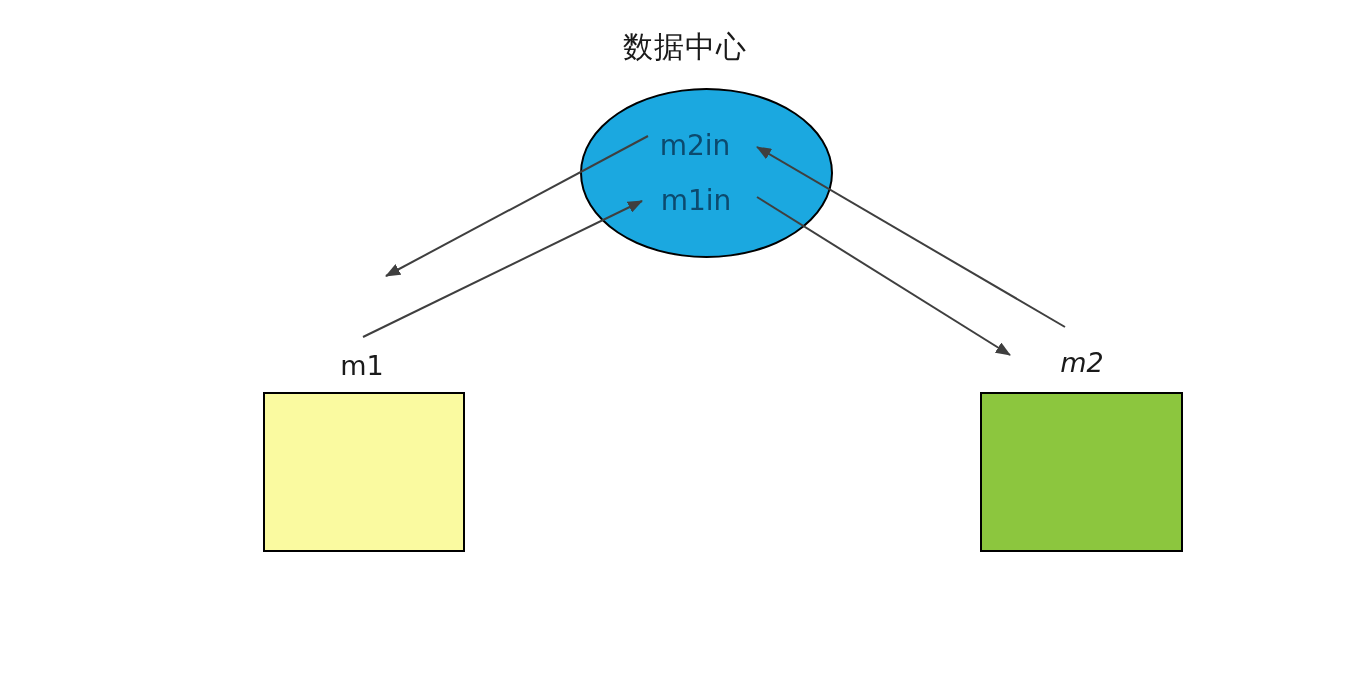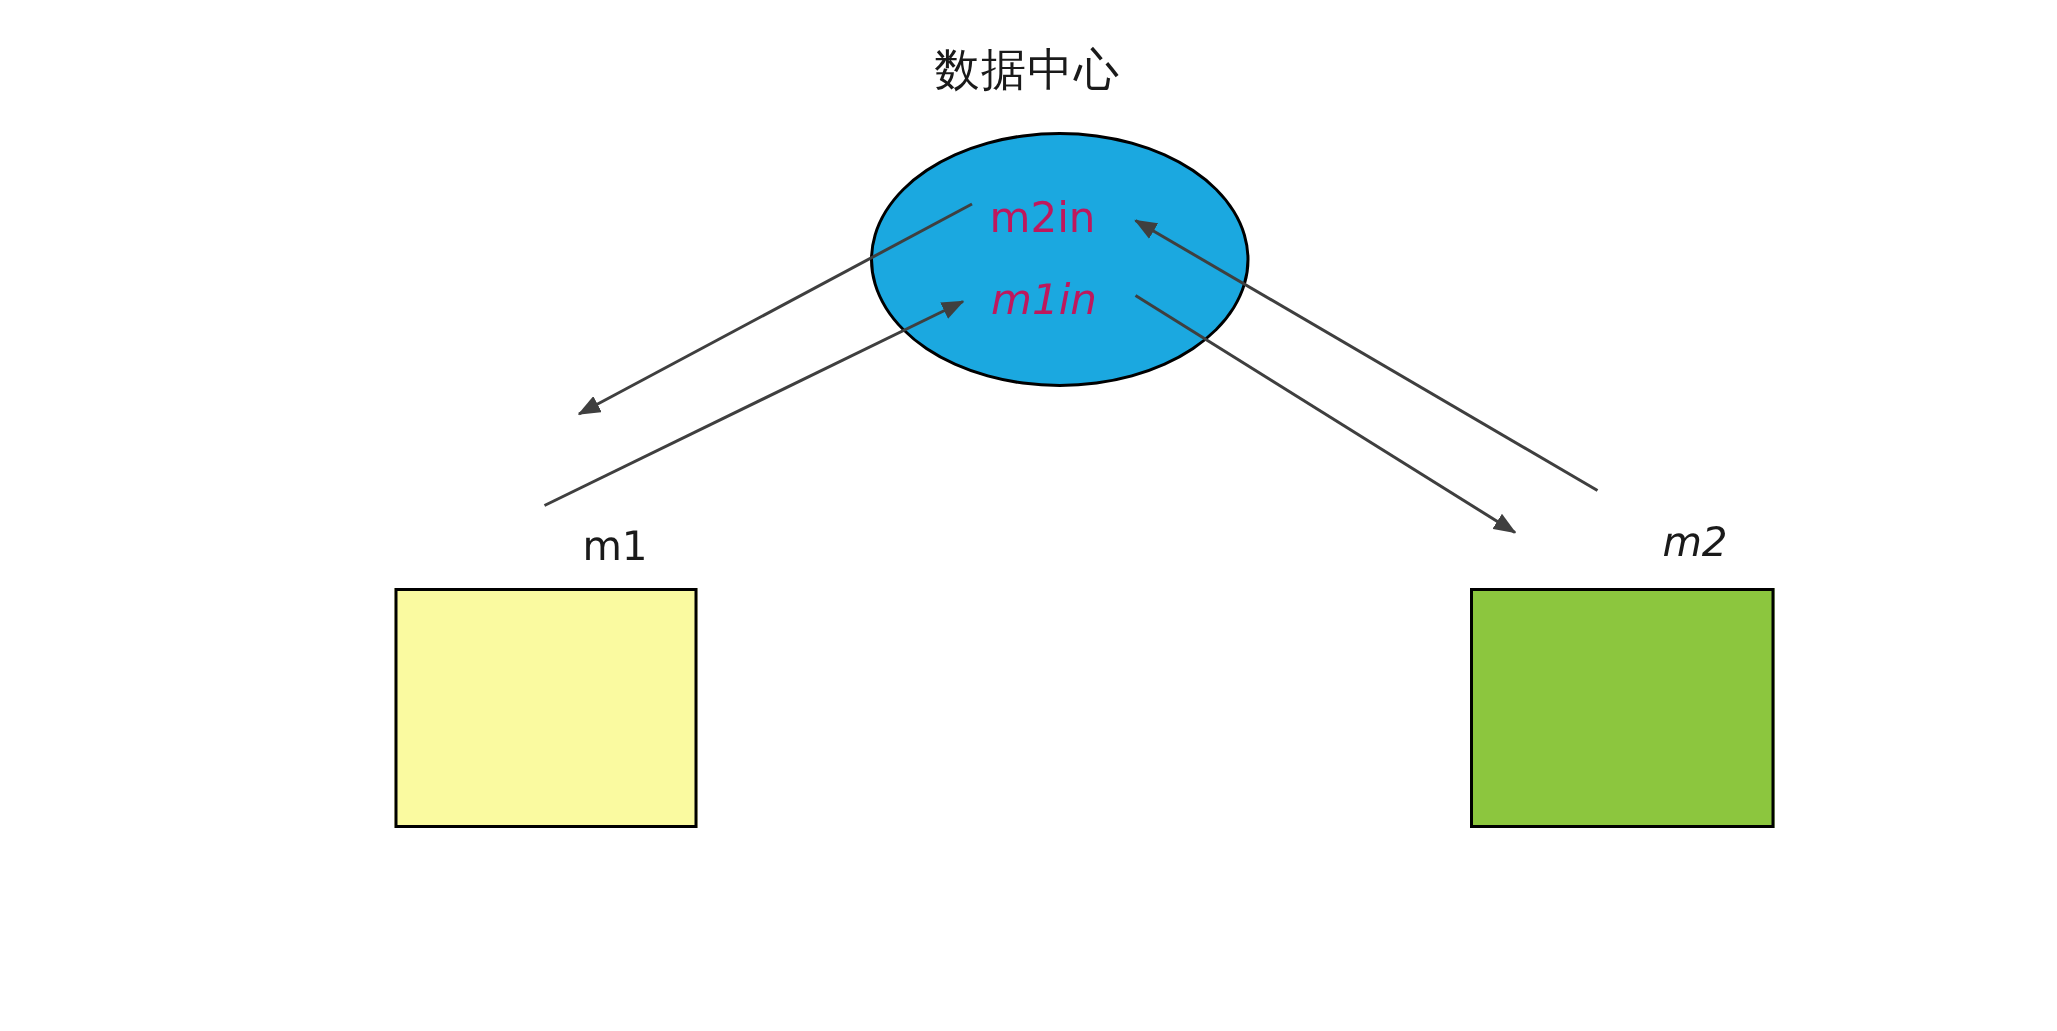--- a/index.html
+++ b/index.html
@@ -45,32 +45,31 @@
     pointer-events: none;
   }
   .arrows-layer line {
     stroke: #3F3F3F;
     stroke-width: 2;
   }
   .ellipse-label {
     position: absolute;
     transform: translate(-50%, -50%);
     font-size: 28px;
-    color: #be185d;
+    color: #0c4a6e;
     white-space: nowrap;
   }
   .label-m2in { left: 695px; top: 145px; }
-  .label-m1in { left: 696px; top: 200px; font-style: italic; }
+  .label-m1in { left: 696px; top: 200px; }
   .node-label {
     position: absolute;
     transform: translate(-50%, -50%);
     font-size: 27px;
     color: #1a1a1a;
     white-space: nowrap;
-    margin-left: 48px;
   }
   .label-m1 { left: 362px; top: 365px; }
   .label-m2 { left: 1082px; top: 362px; font-style: italic; }
   .node-box {
     position: absolute;
     top: 392px;
     width: 202px;
     height: 160px;
     border: 2px solid #000000;
     box-sizing: border-box;

